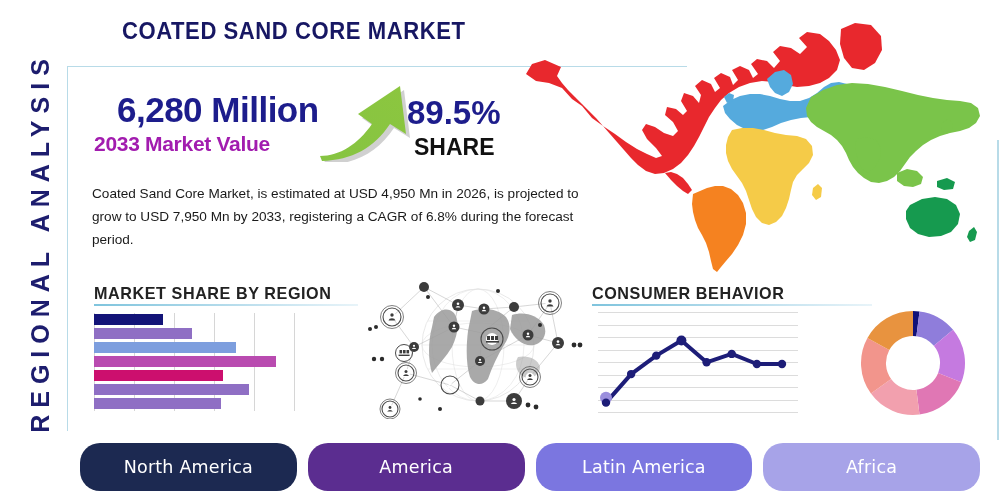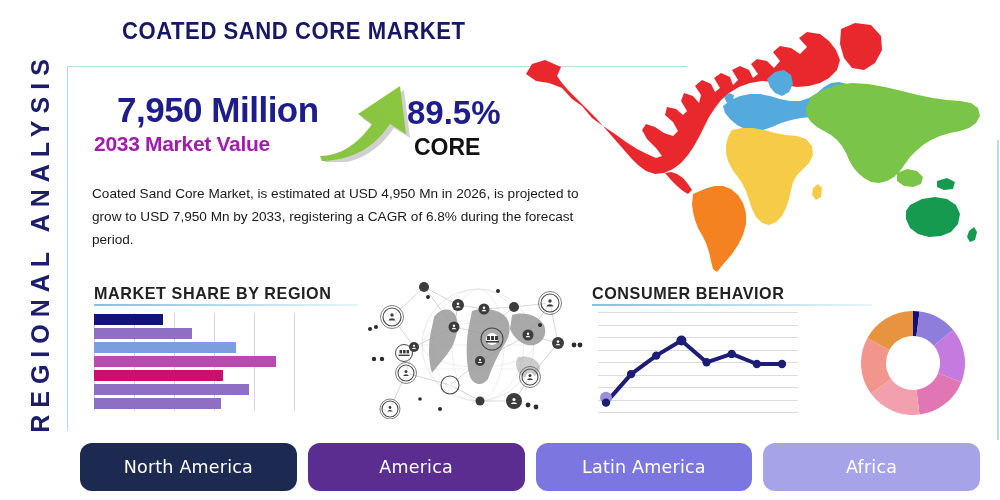--- a/index.html
+++ b/index.html
@@ -135,21 +135,21 @@
   .linechart { position: absolute; left: 598px; top: 312px; width: 200px; height: 100px; }
   .ln-grid { position: absolute; left: 0; width: 200px; height: 1px; background: #dcdcdc; }
 
   
   .donut { position: absolute; left: 858px; top: 308px; width: 110px; height: 110px; }
 
   
   .pills { position: absolute; left: 80px; top: 443px; width: 900px; height: 48px; display: flex; gap: 11px; }
   .pill {
     flex: 1;
-    border-radius: 12px;
+    border-radius: 20px;
     display: flex; align-items: center; justify-content: center;
     color: #ffffff;
     font-size: 17.5px;
     font-family: "DejaVu Sans", sans-serif;
     letter-spacing: 0.2px;
     white-space: nowrap;
   }
   .pill-connector {
     position: absolute; top: 467px; height: 1.5px; background: #cfe4ef;
   }
@@ -186,36 +186,36 @@
     <path fill="#7ac44a" d="M720 262 L740 258 L758 264 L768 280 L766 300 L756 318 L742 330 L730 322 L722 306 L718 288 L716 272 Z"></path>
     <path fill="#7ac44a" d="M800 330 L820 322 L840 326 L852 338 L848 352 L832 358 L814 356 L800 346 Z"></path>
     <path fill="#7ac44a" d="M890 230 L902 222 L912 230 L910 246 L898 252 L888 244 Z"></path>
 
     <path fill="#169a4f" d="M826 394 L850 382 L876 378 L900 382 L918 394 L926 412 L922 432 L908 448 L888 456 L864 458 L842 452 L826 440 L818 422 L818 406 Z"></path>
     <path fill="#169a4f" d="M944 446 L954 438 L960 448 L956 464 L946 468 L940 458 Z"></path>
     <path fill="#169a4f" d="M880 346 L900 340 L916 348 L912 362 L894 364 L880 358 Z"></path>
   </svg>
 
   <div class="hero">
-    <div class="hero-value">7,950 Million</div>
+    <div class="hero-value">6,280 Million</div>
     <div class="hero-value-sub">2033 Market Value</div>
     <div class="arrow-wrap">
       <svg width="110" height="80" viewBox="0 0 110 80">
         <defs>
           <linearGradient id="agrad" x1="0" y1="1" x2="1" y2="0">
             <stop offset="0%" stop-color="#86c442"></stop>
             <stop offset="100%" stop-color="#8cc63f"></stop>
           </linearGradient>
         </defs>
         <path d="M6 74 C26 74 44 62 58 42 L44 32 L86 4 L92 52 L76 42 C60 66 38 78 8 79 Z" fill="rgba(120,120,120,0.35)" transform="translate(4,4)"></path>
         <path d="M6 74 C26 74 44 62 58 42 L44 32 L86 4 L92 52 L76 42 C60 66 38 78 8 79 Z" fill="url(#agrad)"></path>
       </svg>
     </div>
     <div class="hero-cagr">89.5%</div>
-    <div class="hero-cagr-sub">CORE</div>
+    <div class="hero-cagr-sub">SHARE</div>
   </div>
 
   <div class="desc">Coated Sand Core Market, is estimated at USD 4,950 Mn in 2026, is projected to grow to USD 7,950 Mn by 2033, registering a CAGR of 6.8% during the forecast period.</div>
 
   <div class="sec-head" id="mk-head">MARKET SHARE BY REGION</div>
   <div class="sec-rule" id="mk-rule"></div>
   <div class="sec-head" id="cb-head">CONSUMER BEHAVIOR</div>
   <div class="sec-rule" id="cb-rule"></div>
 
   <div class="barchart" id="barchart">

